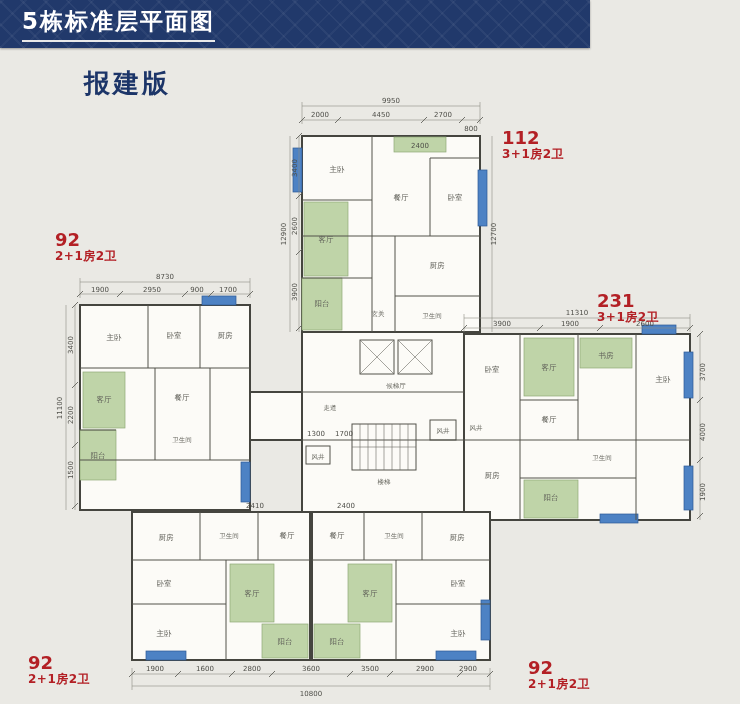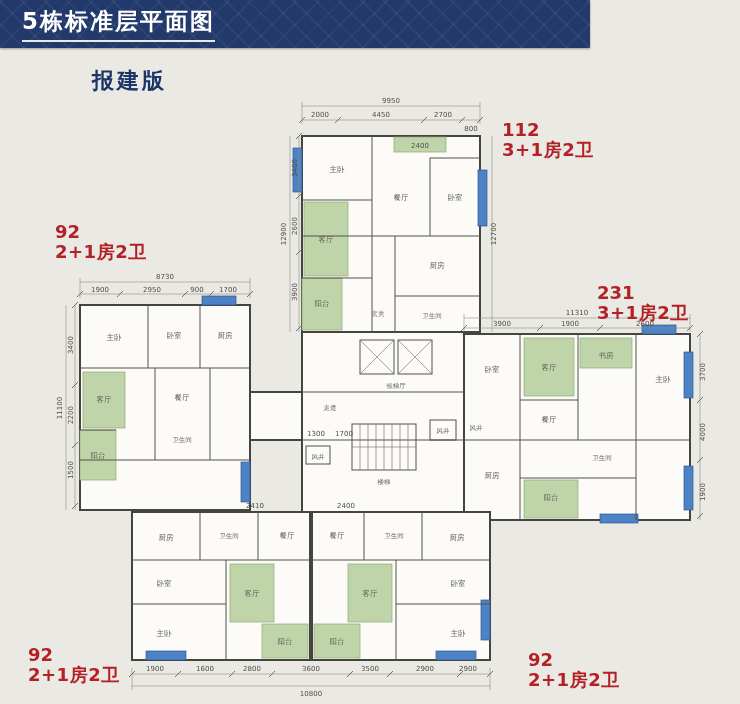--- a/index.html
+++ b/index.html
@@ -15,27 +15,27 @@
     background-image:
       repeating-linear-gradient(45deg, rgba(255,255,255,.05) 0 2px, transparent 2px 16px),
       repeating-linear-gradient(-45deg, rgba(255,255,255,.04) 0 2px, transparent 2px 16px);
     display:flex;align-items:center;box-shadow:0 1px 2px rgba(0,0,0,.35);
   }
   .titlebar .title{
     margin-left:22px;color:#ffffff;font-size:23px;font-weight:bold;
     letter-spacing:2px;border-bottom:2px solid #e9e9e9;padding-bottom:3px;
   }
   .subtitle{
-    position:absolute;left:92px;top:66px;color:#1c3568;
-    font-size:22px;font-weight:bold;letter-spacing:3px;text-align:center;
+    position:absolute;left:84px;top:66px;color:#1c3568;
+    font-size:26px;font-weight:bold;letter-spacing:3px;text-align:center;
   }
   
-  .unit{position:absolute;color:#b32025;line-height:1.1;}
+  .unit{position:absolute;color:#b32025;line-height:1.1;margin-top:8px;}
   .unit .unit-num{font-size:18px;font-weight:bold;}
-  .unit .unit-type{font-size:18px;font-weight:bold;letter-spacing:.5px;}
+  .unit .unit-type{font-size:12px;font-weight:bold;letter-spacing:.5px;}
   .unit-112{left:502px;top:120px;}
   .unit-122{left:597px;top:283px;}
   .unit-92a{left:55px;top:222px;}
   .unit-92b{left:28px;top:645px;}
   .unit-92c{left:528px;top:650px;}
   
   svg{position:absolute;left:0;top:0;}
   .wall{fill:#fcfbf7;stroke:#45453f;stroke-width:2;}
   .iwall{fill:none;stroke:#52524b;stroke-width:1;}
   .thin{fill:none;stroke:#6a6a62;stroke-width:.6;}

